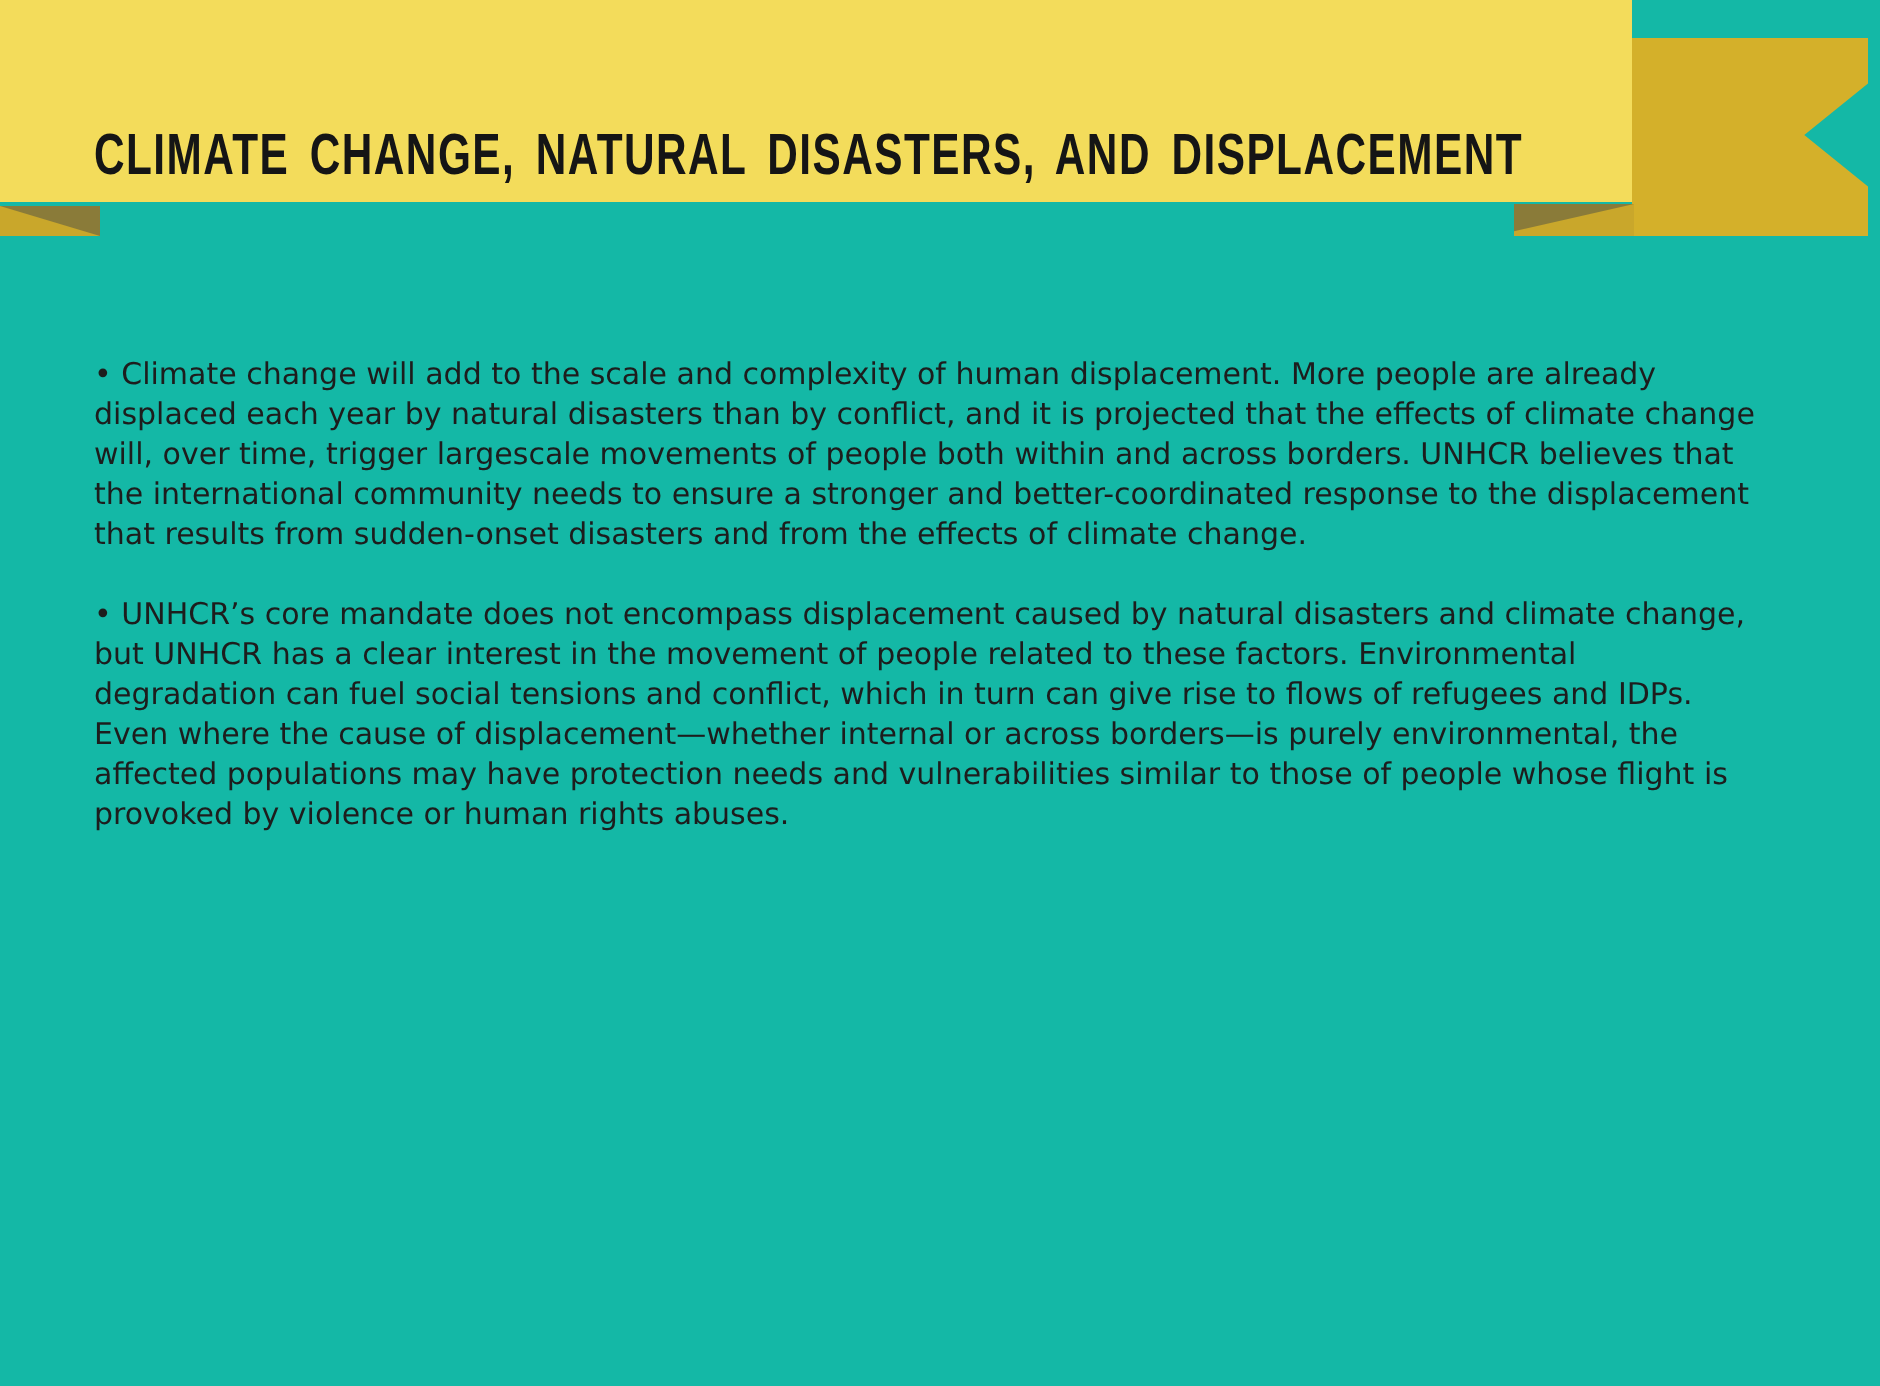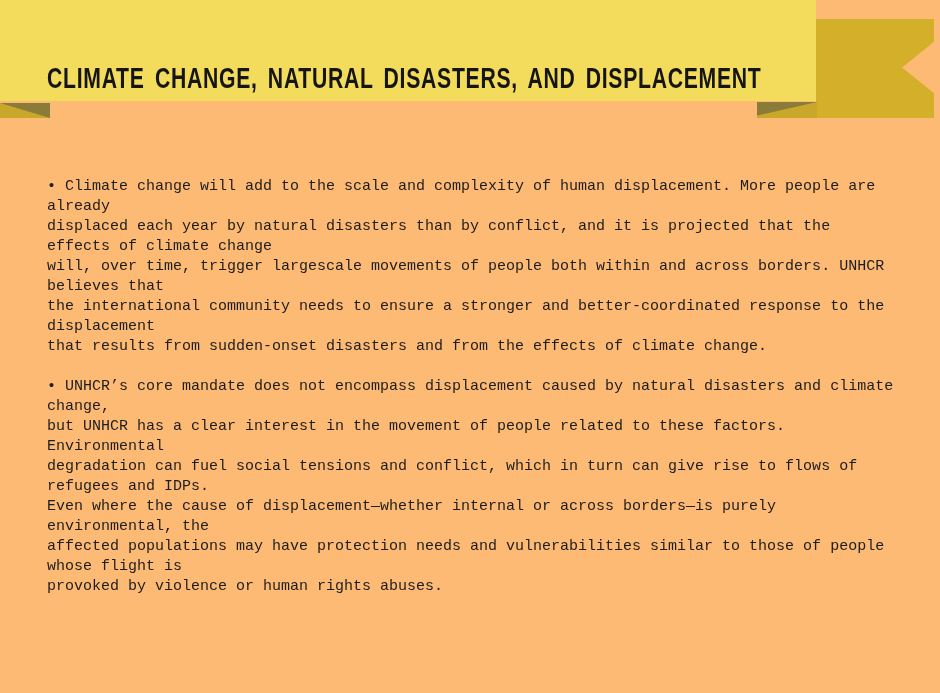--- a/index.html
+++ b/index.html
@@ -2,21 +2,21 @@
 <html><head>
 <meta charset="utf-8">
 <style>
   html,body{margin:0;padding:0;}
   body{
     width:940px;height:693px;
     font-family:"DejaVu Sans","Liberation Sans",sans-serif;
     position:relative;overflow:hidden;
     background:#9ad5de;
   }
-  .canvas{position:absolute;inset:0;width:940px;height:693px;background:#fdba74;}
+  .canvas{position:absolute;inset:0;width:940px;height:693px;background:#14b8a6;}
 
   
   .ribbon-tail{
     position:absolute;left:816px;top:19px;width:118px;height:99px;
     background:#d4b02a;
     clip-path:polygon(0 0,100% 0,100% 23%,73% 49%,100% 75%,100% 100%,0 100%);
   }
 
   
   .fold{position:absolute;background:#c9a72b;}
@@ -45,21 +45,21 @@
     transform:scaleX(0.73);transform-origin:left top;
     white-space:nowrap;
   }
 
   
   .content{
     position:absolute;left:47px;top:177px;width:850px;
     color:#1d1d1d;font-size:15px;line-height:20px;
   }
   .content p{
-    margin:0;white-space:pre-line;font-family:Liberation Mono, monospace;
+    margin:0;white-space:pre-line;
   }
   .content p + p{margin-top:20px;}
 </style>
 </head>
 <body>
 
 <div class="canvas">
 
   <div class="ribbon-tail"></div>
 

